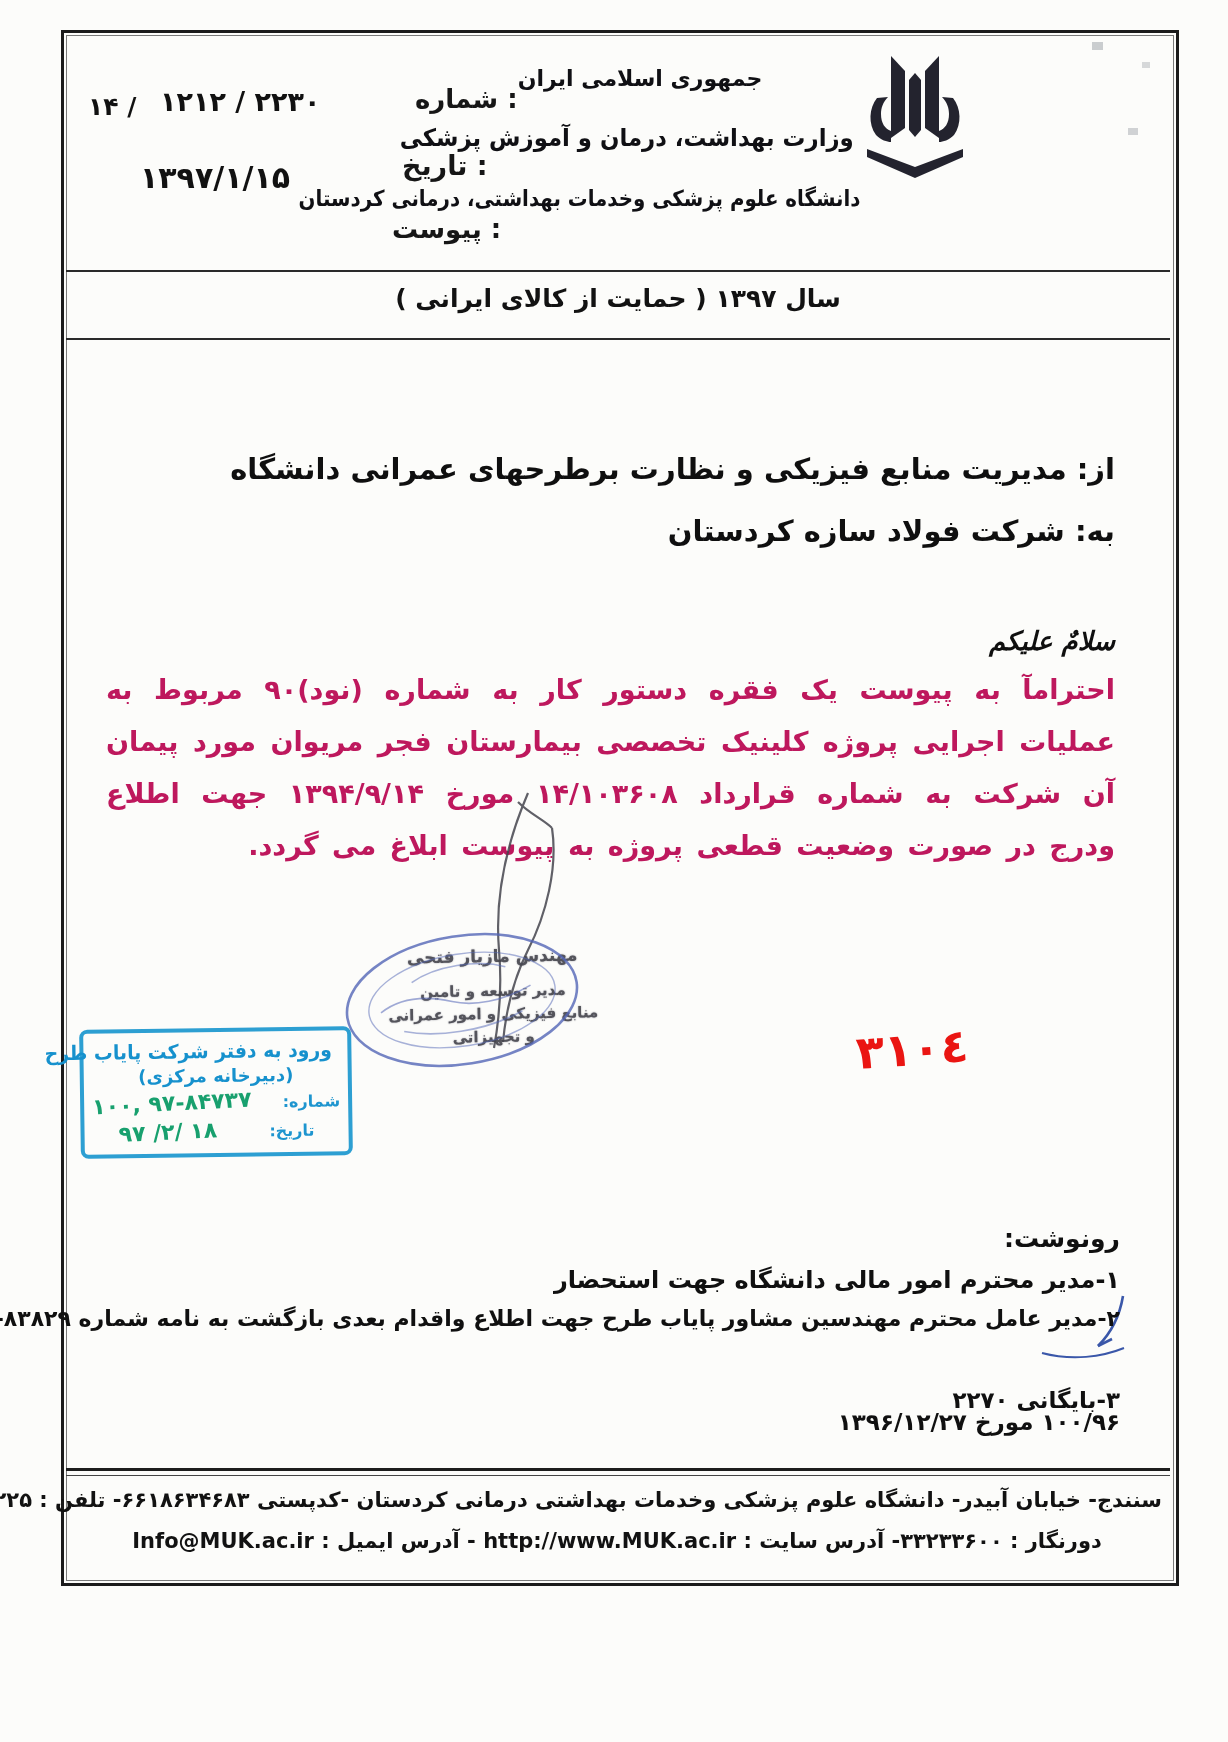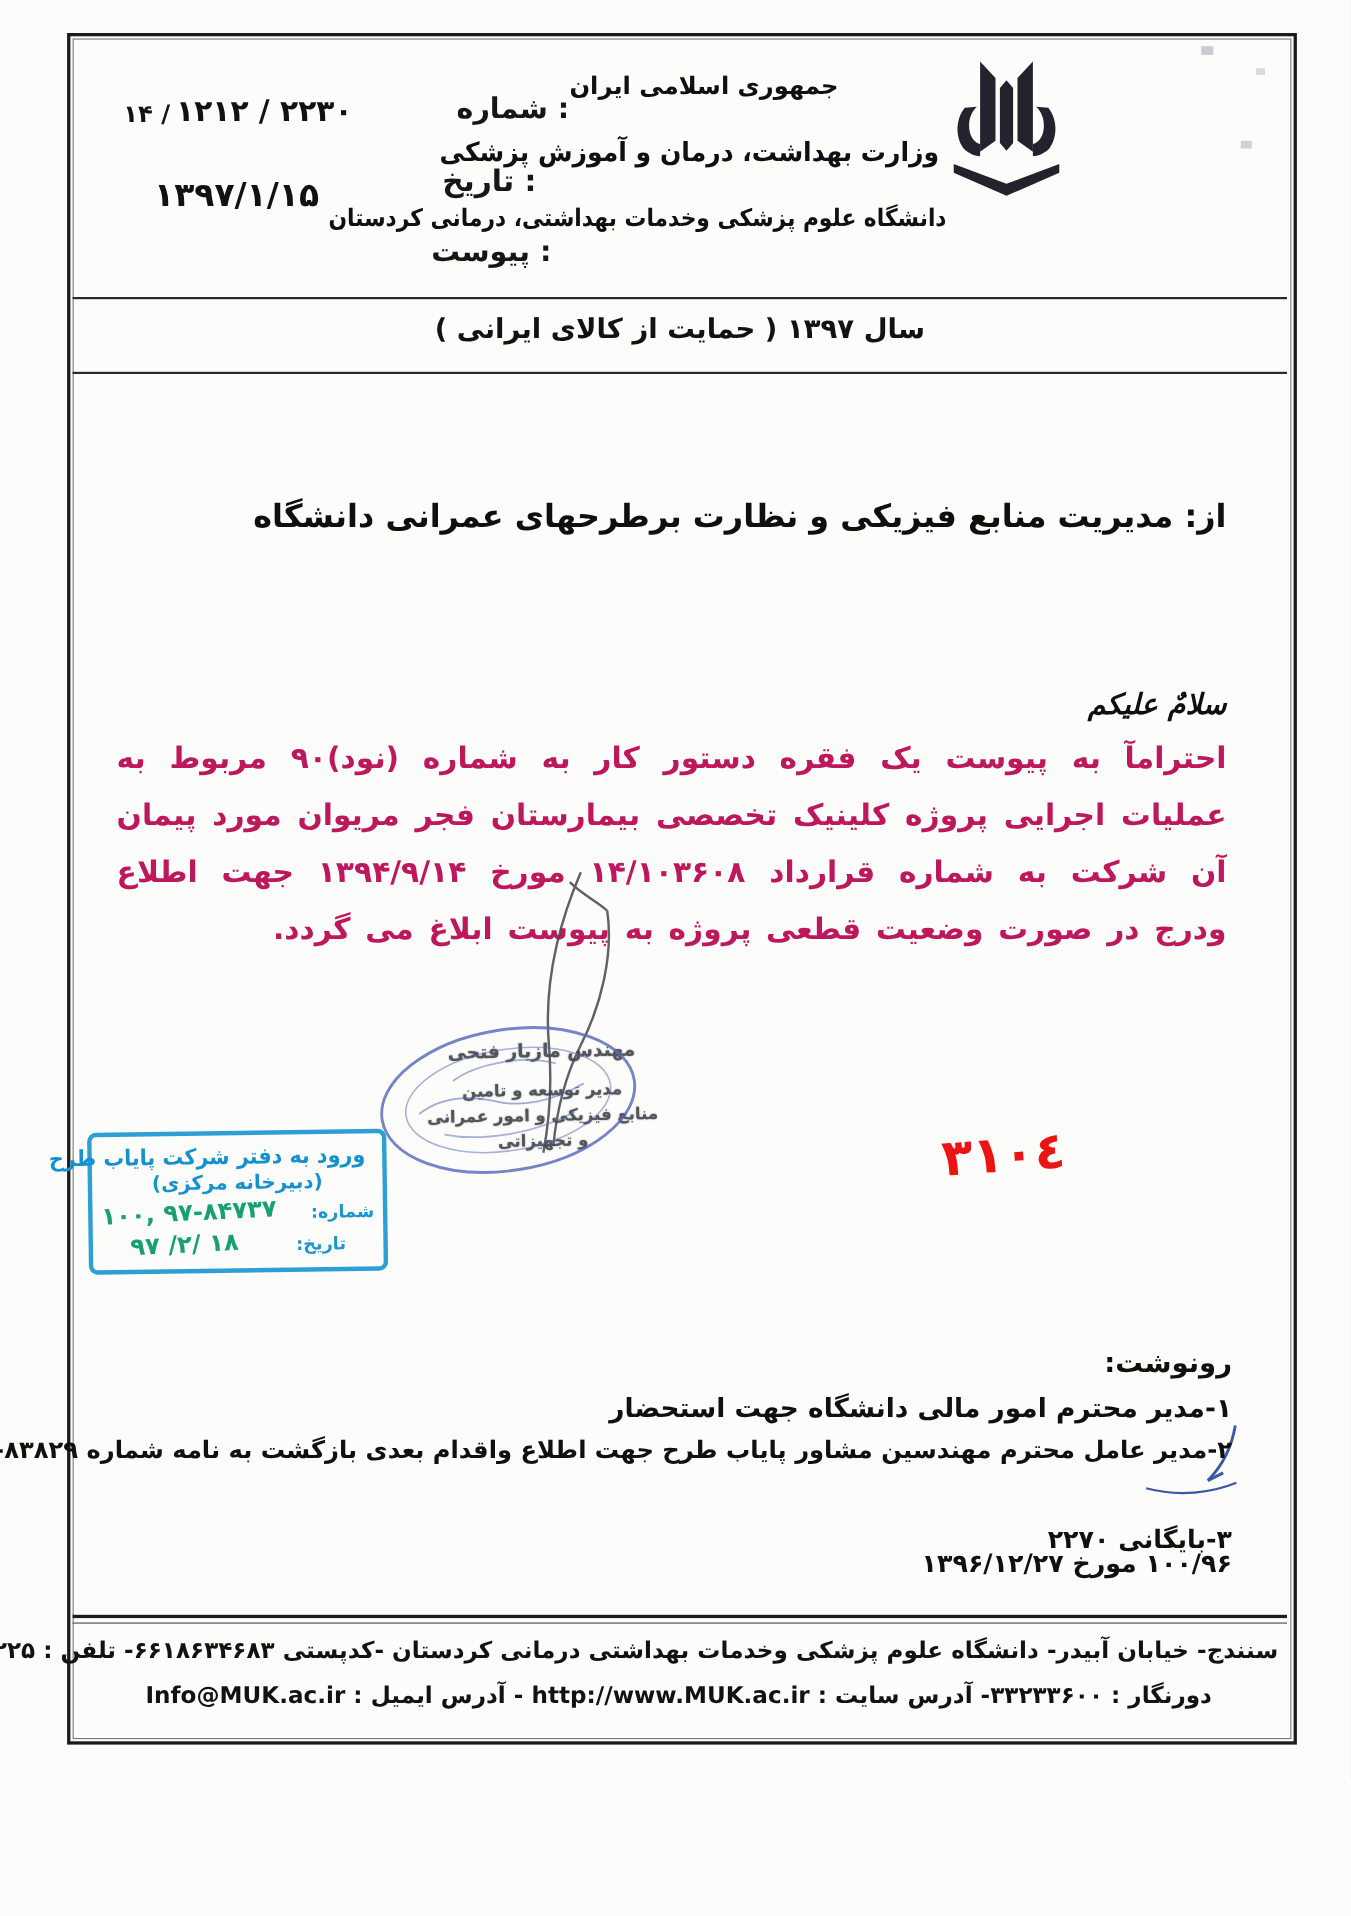--- a/index.html
+++ b/index.html
@@ -14,21 +14,21 @@
   .r1{top:270px;height:2px;}
   .r2{top:338px;height:2px;}
   .rf1{top:1468px;height:3px;background:#1d1d1d;}
   .rf2{top:1475px;height:1px;background:#444;}
 
   .meta-label{position:absolute;font-weight:700;color:#161616;white-space:nowrap;}
   .lbl-num{left:388px;top:84px;font-size:26px;margin-left:27px;}
   .lbl-date{left:402px;top:150px;font-size:27px;}
   .lbl-att{left:392px;top:214px;font-size:26px;}
   .meta-value{position:absolute;font-weight:700;direction:ltr;white-space:nowrap;color:#111;}
-  .val-prefix{left:88px;top:92px;font-size:22px;margin-left:24px;}
+  .val-prefix{left:88px;top:92px;font-size:25px;}
   .val-num{left:160px;top:86px;font-size:27px;letter-spacing:2px;}
   .val-date{left:140px;top:160px;font-size:30px;letter-spacing:1px;}
 
   .org{position:absolute;text-align:center;font-weight:700;white-space:nowrap;color:#101014;direction:rtl;}
   .org1{left:430px;width:420px;top:66px;font-size:22px;}
   .org2{left:415px;width:450px;top:124px;font-size:24px;transform:scaleX(.95);}
   .org3{left:395px;width:490px;top:186px;font-size:22px;transform:scaleX(.9);}
 
   .band{position:absolute;left:66px;width:1104px;top:284px;text-align:center;
         font-weight:700;font-size:25px;direction:rtl;color:#121212;}
@@ -110,20 +110,21 @@
 
   <div class="speck" style="left:1092px;top:42px;width:11px;height:8px;opacity:.45;"></div>
   <div class="speck" style="left:1142px;top:62px;width:8px;height:6px;opacity:.35;"></div>
   <div class="speck" style="left:1128px;top:128px;width:10px;height:7px;opacity:.4;"></div>
 
   <div class="rule r1"></div>
   <div class="band">سال ۱۳۹۷ ( حمایت از کالای ایرانی )</div>
   <div class="rule r2"></div>
 
   <div class="bodyline b-from">از: مدیریت منابع فیزیکی و نظارت برطرحهای عمرانی دانشگاه</div>
+  <div class="bodyline b-to">به: شرکت فولاد سازه کردستان</div>
   <div class="bodyline b-sal">سلامٌ علیکم</div>
   <div class="b-para">احترامآ به پیوست یک فقره دستور کار به شماره  (نود)۹۰ مربوط به عملیات اجرایی پروژه کلینیک تخصصی بیمارستان فجر مریوان مورد پیمان آن شرکت به شماره قرارداد ۱۴/۱۰۳۶۰۸ مورخ ۱۳۹۴/۹/۱۴ جهت اطلاع ودرج در صورت وضعیت قطعی پروژه به پیوست ابلاغ می گردد.</div>
 
   <div class="sig">
     <div class="nm">مهندس مازیار فتحی</div>
     <div class="tt">مدیر توسعه و تامین</div>
     <div class="tt">منابع فیزیکی و امور عمرانی</div>
     <div class="tt">و تجهیزاتی</div>
   </div>
 

